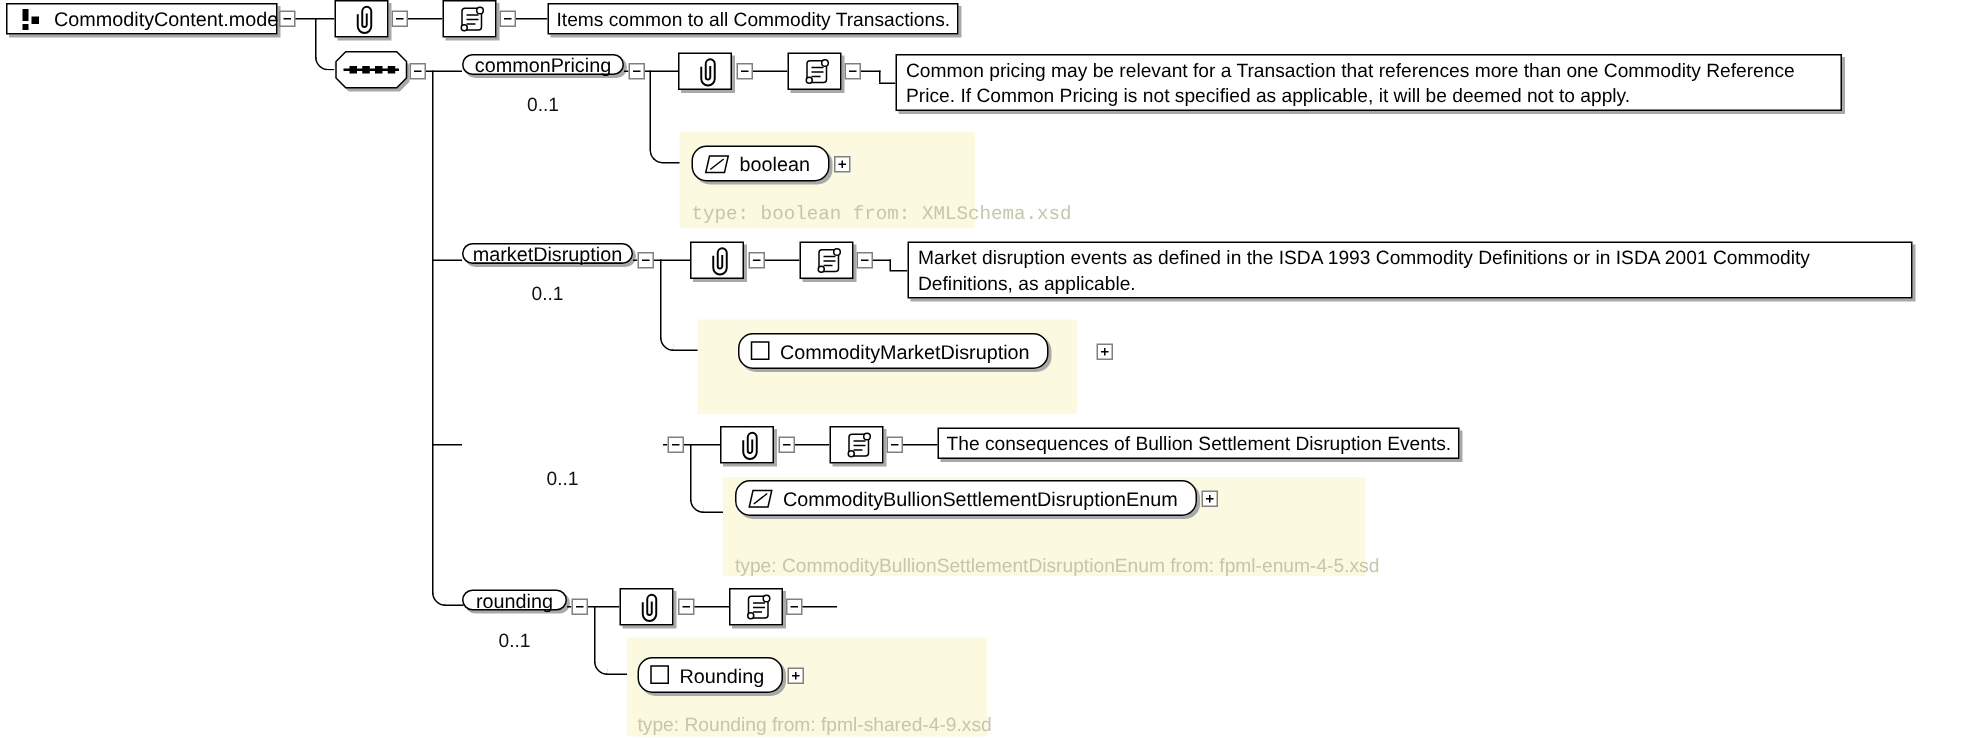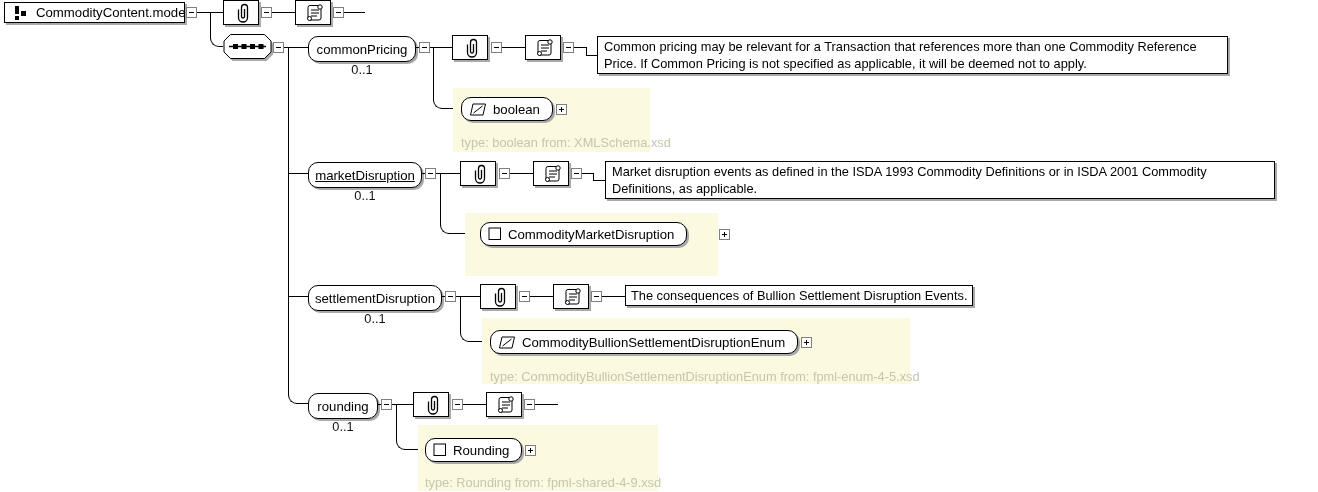--- a/index.html
+++ b/index.html
@@ -1,20 +1,20 @@
 <!DOCTYPE html>
 <html style="--type-area-bg: #fbfae1; --type-note-text: #c6c6ad; --shadow: #a9a9a9;"><head>
 <meta charset="utf-8">
 <style>
   html,body{margin:0;padding:0;background:#fff;}
   #canvas{position:relative;width:1318px;height:492px;background:#fff;overflow:hidden;
           font-family:"Liberation Sans",sans-serif;color:#000;}
   .box{position:absolute;background:#fff;border:1px solid #000;box-sizing:border-box;
        box-shadow:2px 2px 0 0 var(--shadow,#a9a9a9);}
-  .ebox{display:flex;align-items:center;justify-content:center;font-size:13.2px;height:26px;cursor:default;border-radius:10px;}
+  .ebox{display:flex;align-items:center;justify-content:center;font-size:13.2px;height:14px;cursor:default;border-radius:10px;}
   .rootbox{display:flex;align-items:center;gap:8px;padding:0 8px;font-size:13.2px;height:21px;}
   .ico{display:flex;align-items:center;justify-content:center;}
   .abox{font-size:12.8px;padding:1px 5px;white-space:nowrap;line-height:17px;height:21px;}
   .abox2{font-size:12.8px;padding:2px 6px;line-height:16.5px;height:38px;}
   .pm{position:absolute;width:11px;height:11px;background:#fff;border:1px solid #808080;
       box-sizing:border-box;cursor:pointer;}
   .pm::before{content:"";position:absolute;left:2px;right:2px;top:4px;height:1px;background:#000;}
   .pm.plus::after{content:"";position:absolute;top:2px;bottom:2px;left:4px;width:1px;background:#000;}
   .pm.inline{position:relative;display:inline-block;flex:0 0 auto;}
   .hl{position:absolute;height:1px;background:#000;}
@@ -61,20 +61,23 @@
       <circle cx="20" cy="6" r="2.2" fill="#fff" stroke="#000"></circle>
       <circle cx="9.5" cy="17.5" r="2" fill="#fff" stroke="#000"></circle>
       <line x1="11" y1="9" x2="19" y2="9" stroke="#000"></line>
       <line x1="11" y1="12" x2="19" y2="12" stroke="#000"></line>
       <line x1="11" y1="15" x2="17" y2="15" stroke="#000"></line>
     </svg>
   </div>
   <span class="pm" style="left:333px;top:7px;"></span>
   <div class="hl" style="left:344px;top:12px;width:21px;"></div>
 
+  <div class="box abox" style="left:365px;top:2px;">
+    <span>Items common to all Commodity Transactions.</span>
+  </div>
 
   <div class="vl" style="left:210px;top:12px;height:27px;"></div>
   <div class="elb" style="left:210px;top:38px;width:13px;height:9px;"></div>
 
   <svg style="position:absolute;left:221px;top:34px;" width="54" height="29" viewBox="0 0 54 29">
     <polygon points="11.5,3 45.5,3 52,9.5 52,20.5 45.5,27 11.5,27 5,20.5 5,9.5" fill="#a9a9a9"></polygon>
     <polygon points="9.5,0.5 43.5,0.5 50,7 50,18 43.5,24.5 9.5,24.5 3,18 3,7" fill="#fff" stroke="#000"></polygon>
     <line x1="8" y1="12.5" x2="45" y2="12.5" stroke="#000" stroke-width="1.6"></line>
     <rect x="12" y="10" width="5" height="5" fill="#000"></rect>
     <rect x="20.5" y="10" width="5" height="5" fill="#000"></rect>
@@ -130,21 +133,21 @@
   <div class="tcap" style="left:461px;top:97px;align-items:center;">
     <div class="tbox">
       <svg width="18" height="13" viewBox="0 0 18 13">
         <polygon points="4,1 16.5,1 14,12 1.5,12" fill="#fff" stroke="#000"></polygon>
         <line x1="4.5" y1="10" x2="13.5" y2="3" stroke="#000"></line>
       </svg>
       <span>boolean</span>
     </div>
     <span class="pm plus inline"></span>
   </div>
-  <div class="tnote" style="left:461px;top:135px;">type: boolean from: XMLSchema.xsd</div>
+  <div class="tnote" style="left:461px;top:135px;font-family:Liberation Mono, monospace;">type: boolean from: XMLSchema.xsd</div>
 
   <div class="box ebox" style="left:308px;top:162px;width:114px;text-decoration:underline;">
     <span>marketDisruption</span>
   </div>
   <div class="occurs" style="left:308px;top:188px;width:114px;">0..1</div>
   <div class="hl" style="left:422px;top:173px;width:3px;"></div>
   <span class="pm" style="left:425px;top:168px;"></span>
   <div class="hl" style="left:436px;top:173px;width:24px;"></div>
   <div class="vl" style="left:440px;top:173px;height:53px;"></div>
   <div class="elb" style="left:440px;top:225px;width:9px;height:9px;"></div>
@@ -169,33 +172,30 @@
   </div>
   <span class="pm" style="left:571px;top:168px;"></span>
   <div class="hl" style="left:582px;top:173px;width:12px;"></div>
   <div class="vl" style="left:593px;top:173px;height:7px;"></div>
   <div class="hl" style="left:593px;top:180px;width:12px;"></div>
   <div class="box abox2" style="left:605px;top:161px;width:670px;">
     <span>Market disruption events as defined in the ISDA 1993 Commodity Definitions or in ISDA 2001 Commodity Definitions, as applicable.</span>
   </div>
 
   <div class="yellow" style="left:465px;top:213px;width:253px;height:63px;"></div>
-  <div class="tcap" style="left:480px;top:222px;gap:32px;">
+  <div class="tcap" style="left:492px;top:222px;gap:32px;">
     <div class="tbox">
       <svg width="14" height="14" viewBox="0 0 14 14">
         <rect x="1" y="1" width="11.5" height="11.5" fill="#fff" stroke="#000"></rect>
       </svg>
       <span>CommodityMarketDisruption</span>
     </div>
     <span class="pm plus inline"></span>
   </div>
 
-  <div class="box ebox" style="left:308px;top:285px;width:134px;">
-    <span>settlementDisruption</span>
-  </div>
   <div class="occurs" style="left:308px;top:311px;width:134px;">0..1</div>
   <div class="hl" style="left:442px;top:296px;width:3px;"></div>
   <span class="pm" style="left:445px;top:291px;"></span>
   <div class="hl" style="left:456px;top:296px;width:24px;"></div>
   <div class="vl" style="left:460px;top:296px;height:38px;"></div>
   <div class="elb" style="left:460px;top:333px;width:9px;height:9px;"></div>
   <div class="hl" style="left:468px;top:341px;width:23px;"></div>
 
   <div class="box ico" style="left:480px;top:284px;width:36px;height:25px;">
     <svg width="24" height="23" viewBox="0 0 24 23">
@@ -214,21 +214,21 @@
       <line x1="11" y1="15" x2="17" y2="15" stroke="#000"></line>
     </svg>
   </div>
   <span class="pm" style="left:591px;top:291px;"></span>
   <div class="hl" style="left:602px;top:296px;width:23px;"></div>
   <div class="box abox" style="left:625px;top:285px;">
     <span>The consequences of Bullion Settlement Disruption Events.</span>
   </div>
 
   <div class="yellow" style="left:482px;top:318px;width:428px;height:66px;"></div>
-  <div class="tcap" style="left:490px;top:330px;">
+  <div class="tcap" style="left:490px;top:320px;">
     <div class="tbox">
       <svg width="18" height="13" viewBox="0 0 18 13">
         <polygon points="4,1 16.5,1 14,12 1.5,12" fill="#fff" stroke="#000"></polygon>
         <line x1="4.5" y1="10" x2="13.5" y2="3" stroke="#000"></line>
       </svg>
       <span>CommodityBullionSettlementDisruptionEnum</span>
     </div>
     <span class="pm plus inline"></span>
   </div>
   <div class="tnote" style="left:490px;top:369px;">type: CommodityBullionSettlementDisruptionEnum from: fpml-enum-4-5.xsd</div>

